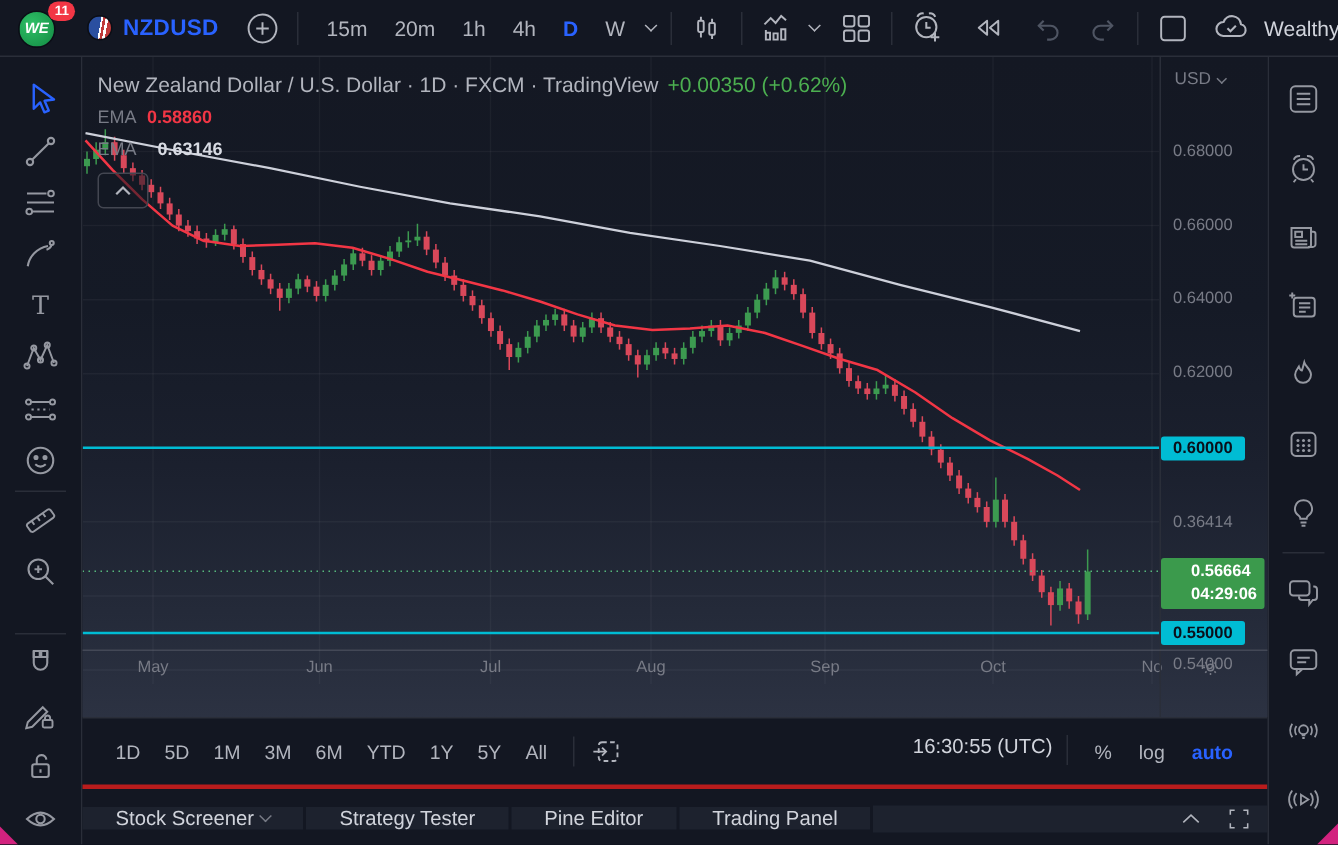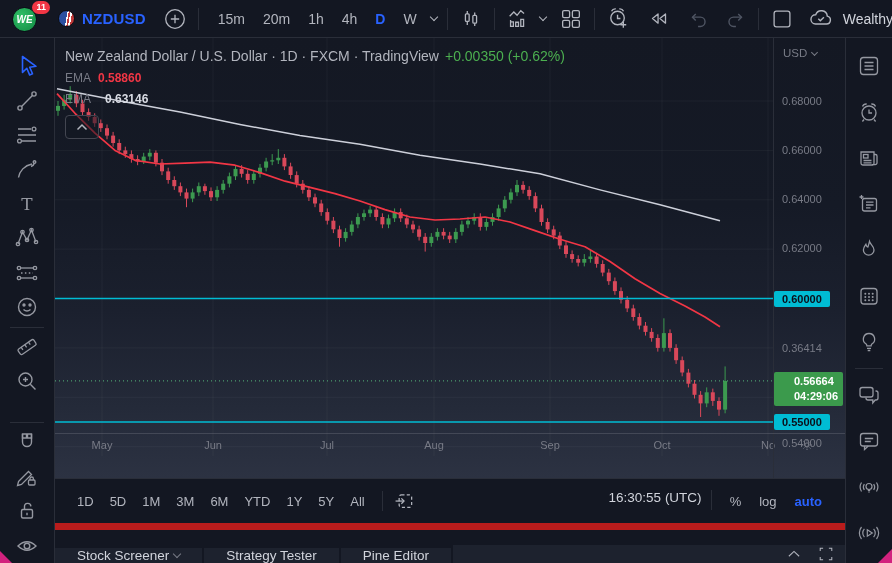--- a/index.html
+++ b/index.html
@@ -69,21 +69,21 @@
   .range-bar{height:45px;background:#131722;border-top:1px solid #2a2e39;display:flex;align-items:center;
     padding:0 14px;font-size:13px;color:#b2b5be}
   .range-btn{padding:4px 8px;border-radius:4px;cursor:pointer}
   .rb-sep{width:1px;height:20px;background:#2a2e39;margin:0 9px}
   .rb-right{margin-left:auto;display:flex;}
   .clock{color:#d1d4dc;font-size:13.5px}
   .scale-btn{padding:4px 9px;cursor:pointer}
   .auto{color:#2962ff;font-weight:600}
 
   
-  .bottom-tabs{height:40px;background:#131722;border-top:7px solid #b91c1c;display:flex;align-items:flex-end;padding-top:2px}
+  .bottom-tabs{height:40px;background:#131722;border-top:3px solid #b91c1c;display:flex;align-items:center;padding-top:2px}
   .btab{background:#1d222e;display:flex;align-items:center;padding:0 22px;font-size:13.5px;color:#d1d4dc;
     margin-right:2px;cursor:pointer}
   .btab-fill{flex:1;background:#1d222e;display:flex;align-items:center;justify-content:flex-end;padding-right:10px;gap:14px}
 
   
   .right-sidebar{width:47px;border-left:1px solid #2a2e39;background:#131722;display:flex;flex-direction:column;
     align-items:center;padding-top:5px;flex:0 0 auto;overflow:hidden}
   .rs-slot{height:46px;display:flex;align-items:center;justify-content:center;color:#9598a1}
   .rs-div{width:28px;height:1px;background:#2a2e39;margin:3px 0}
 
@@ -625,20 +625,23 @@
         <div class="btab">
           <span>Stock Screener</span>
             <span class="chev" style="color:#787b86"></span>
         </div>
         <div class="btab">
           <span>Strategy Tester</span>
         </div>
         <div class="btab">
           <span>Pine Editor</span>
         </div>
+        <div class="btab">
+          <span>Trading Panel</span>
+        </div>
         <div class="btab-fill">
           <span class="icon">
             <svg width="18" height="18" viewBox="0 0 28 28" fill="none" stroke="#b2b5be" stroke-width="1.6">
                 <path d="M6 17.5l8-7.5 8 7.5"></path>
               </svg>
           </span>
           <span class="icon">
             <svg width="18" height="18" viewBox="0 0 28 28" fill="none" stroke="#b2b5be" stroke-width="1.6">
                 <path d="M5 9.5V5h4.5M18.5 5H23v4.5M23 18.5V23h-4.5M9.5 23H5v-4.5"></path>
               </svg>

